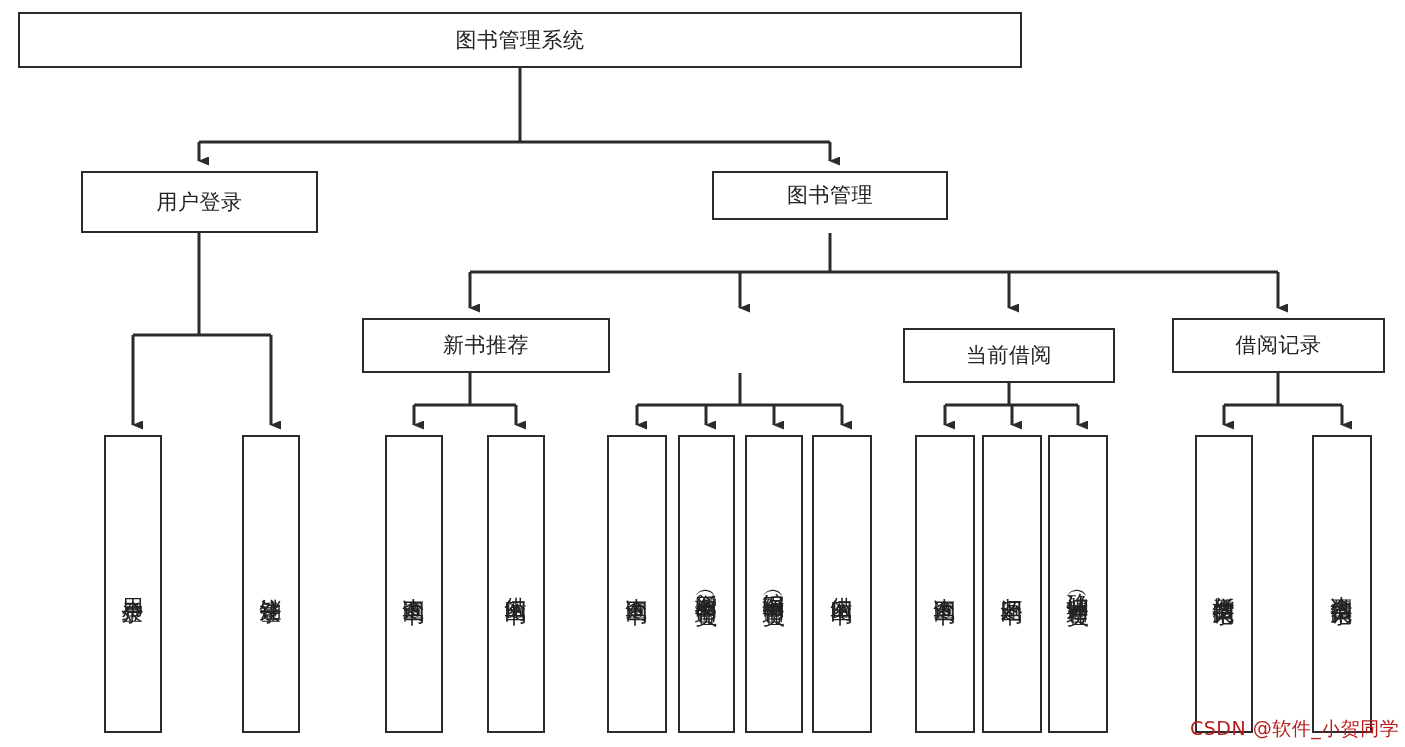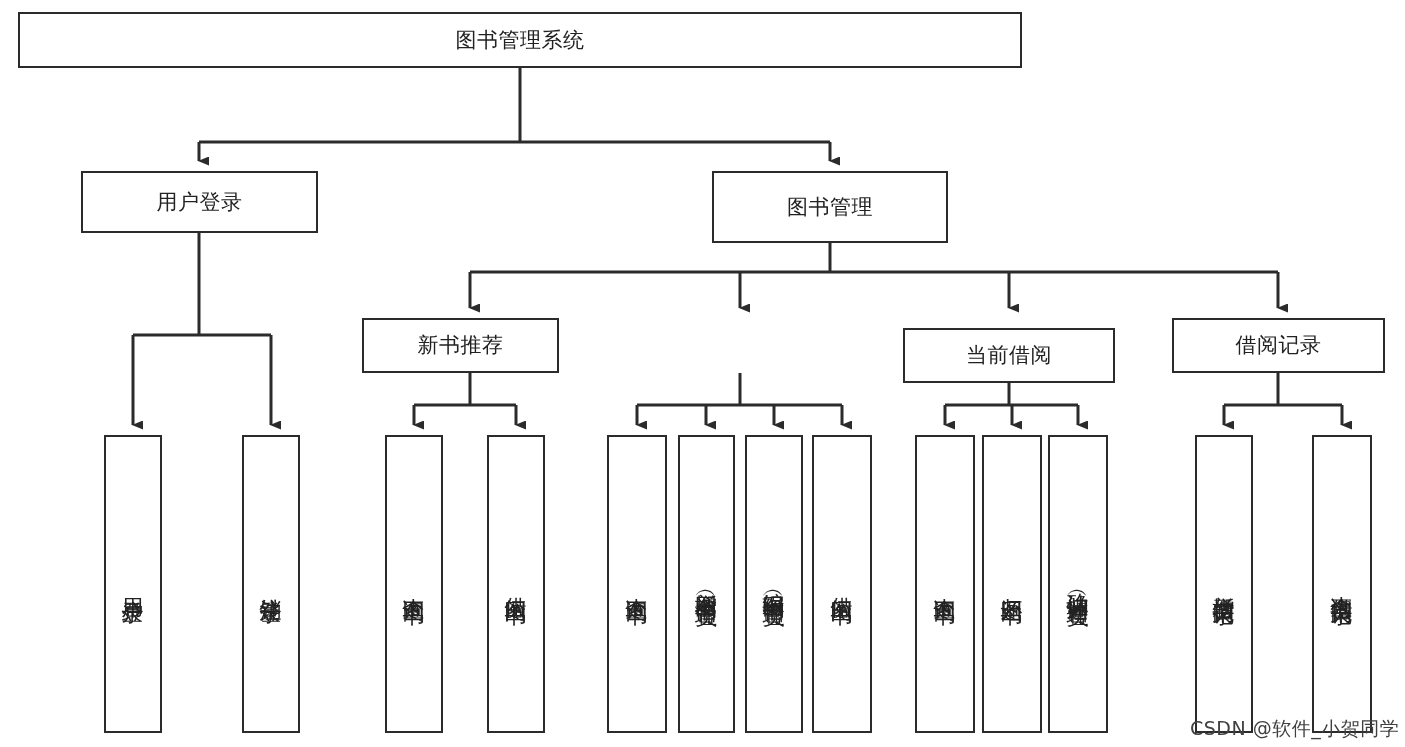--- a/index.html
+++ b/index.html
@@ -47,21 +47,21 @@
     writing-mode: vertical-rl;
     text-orientation: upright;
     font-size: 22px;
     letter-spacing: 2px;
     line-height: 1.05;
     white-space: nowrap;
   }
   .watermark {
     position: absolute;
     font-size: 19px;
-    color: #404040;
+    color: #b91c1c;
     white-space: nowrap;
     letter-spacing: 0.5px;
     pointer-events: none;
   }
 </style>
 </head>
 <body>
 
 <div id="diagram-root">
 
@@ -127,25 +127,25 @@
     </g>
   </svg>
 
   <div class="node-box" style="left:18px; top:12px; width:1004px; height:56px;">
     <span class="node-label">图书管理系统</span>
   </div>
 
   <div class="node-box" style="left:81px; top:171px; width:237px; height:62px;">
     <span class="node-label">用户登录</span>
   </div>
-  <div class="node-box" style="left:712px; top:171px; width:236px; height:72px;">
+  <div class="node-box" style="left:712px; top:171px; width:236px; height:49px;">
     <span class="node-label">图书管理</span>
   </div>
 
-  <div class="node-box" style="left:362px; top:318px; width:197px; height:55px;">
+  <div class="node-box" style="left:362px; top:318px; width:248px; height:55px;">
     <span class="node-label">新书推荐</span>
   </div>
   <div class="node-box" style="left:903px; top:328px; width:212px; height:55px;">
     <span class="node-label">当前借阅</span>
   </div>
   <div class="node-box" style="left:1172px; top:318px; width:213px; height:55px;">
     <span class="node-label">借阅记录</span>
   </div>
 
   <div class="node-box vertical" style="left:104px; top:435px; width:58px; height:298px;">

